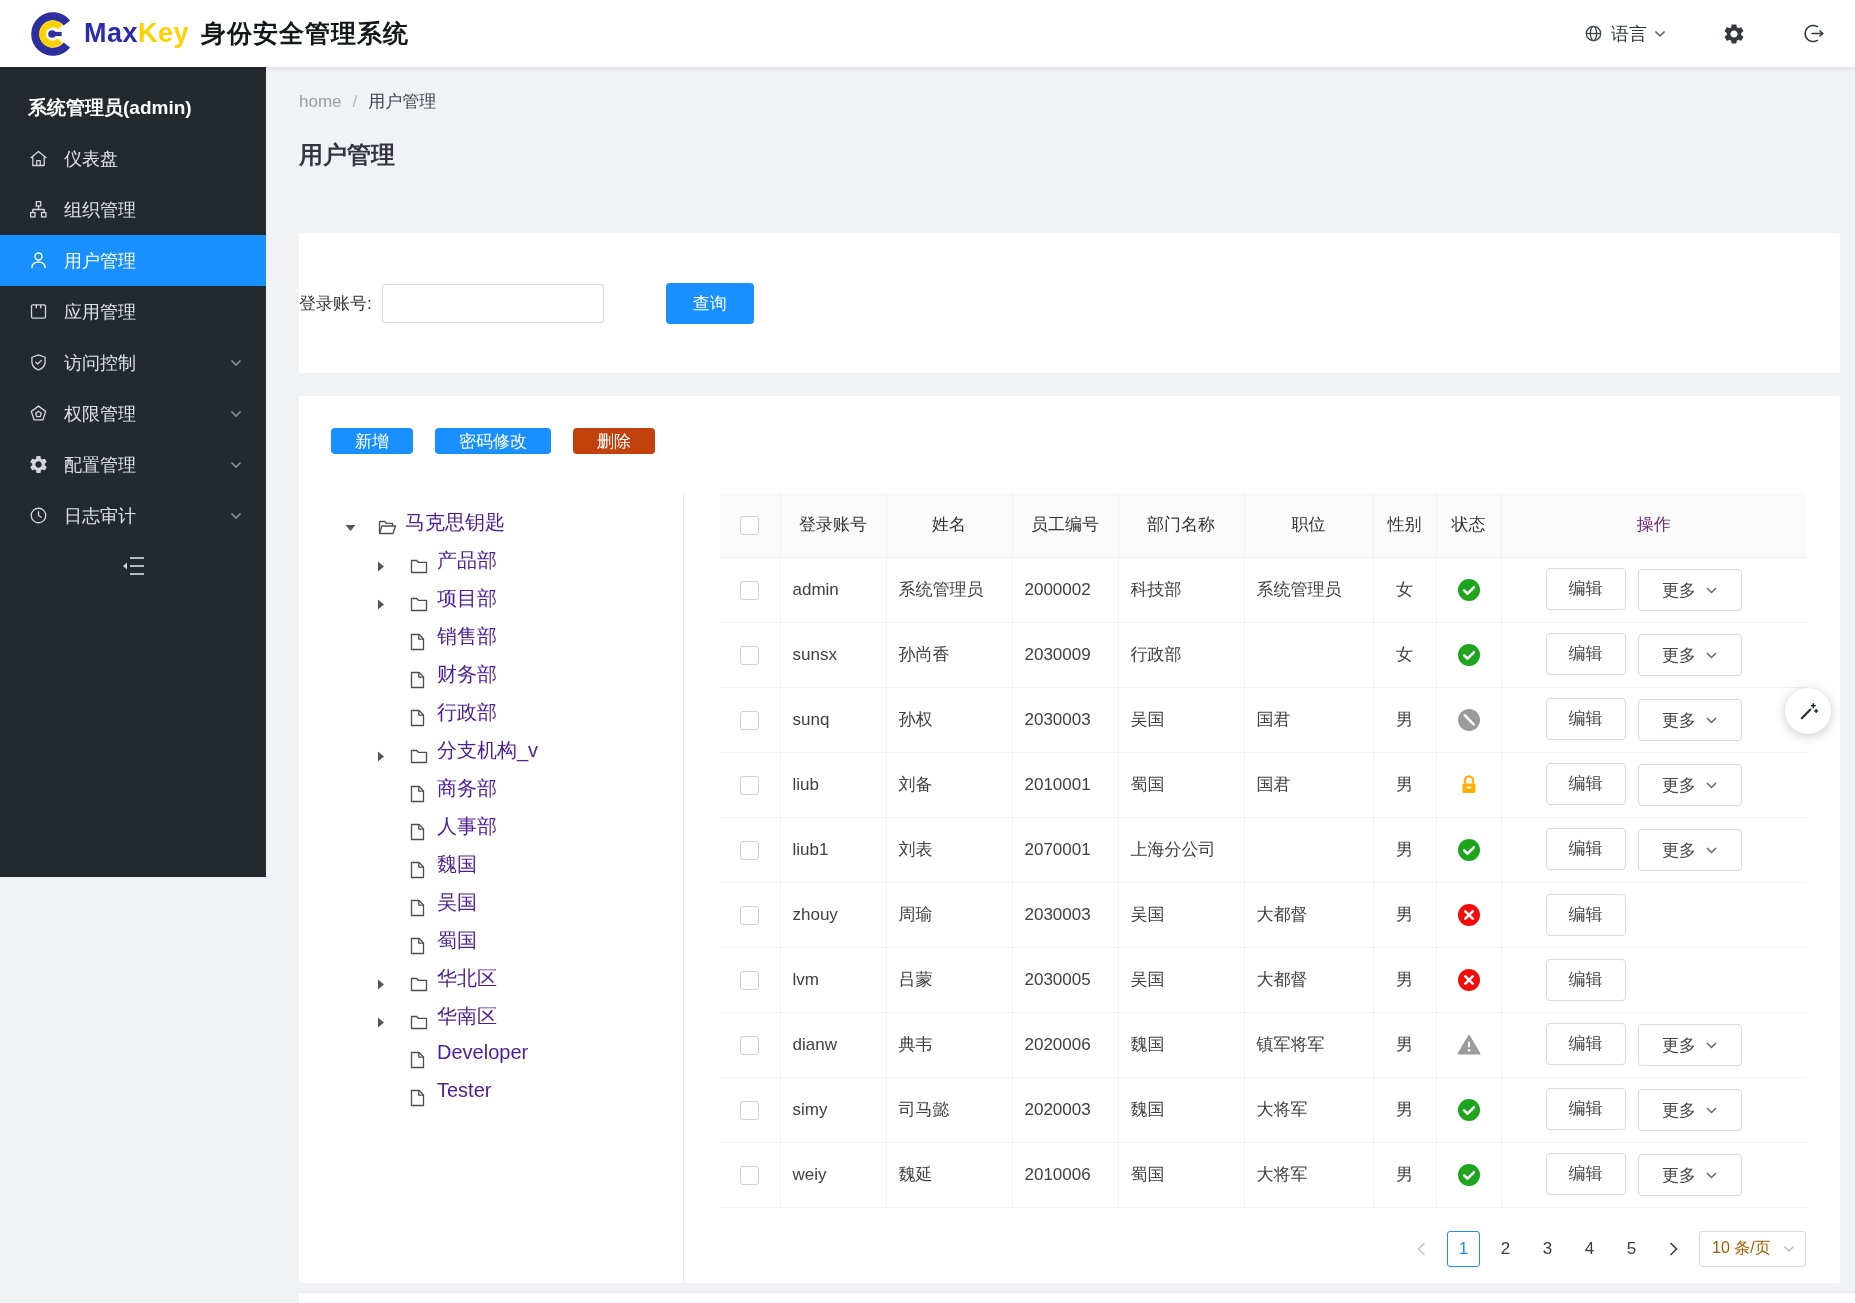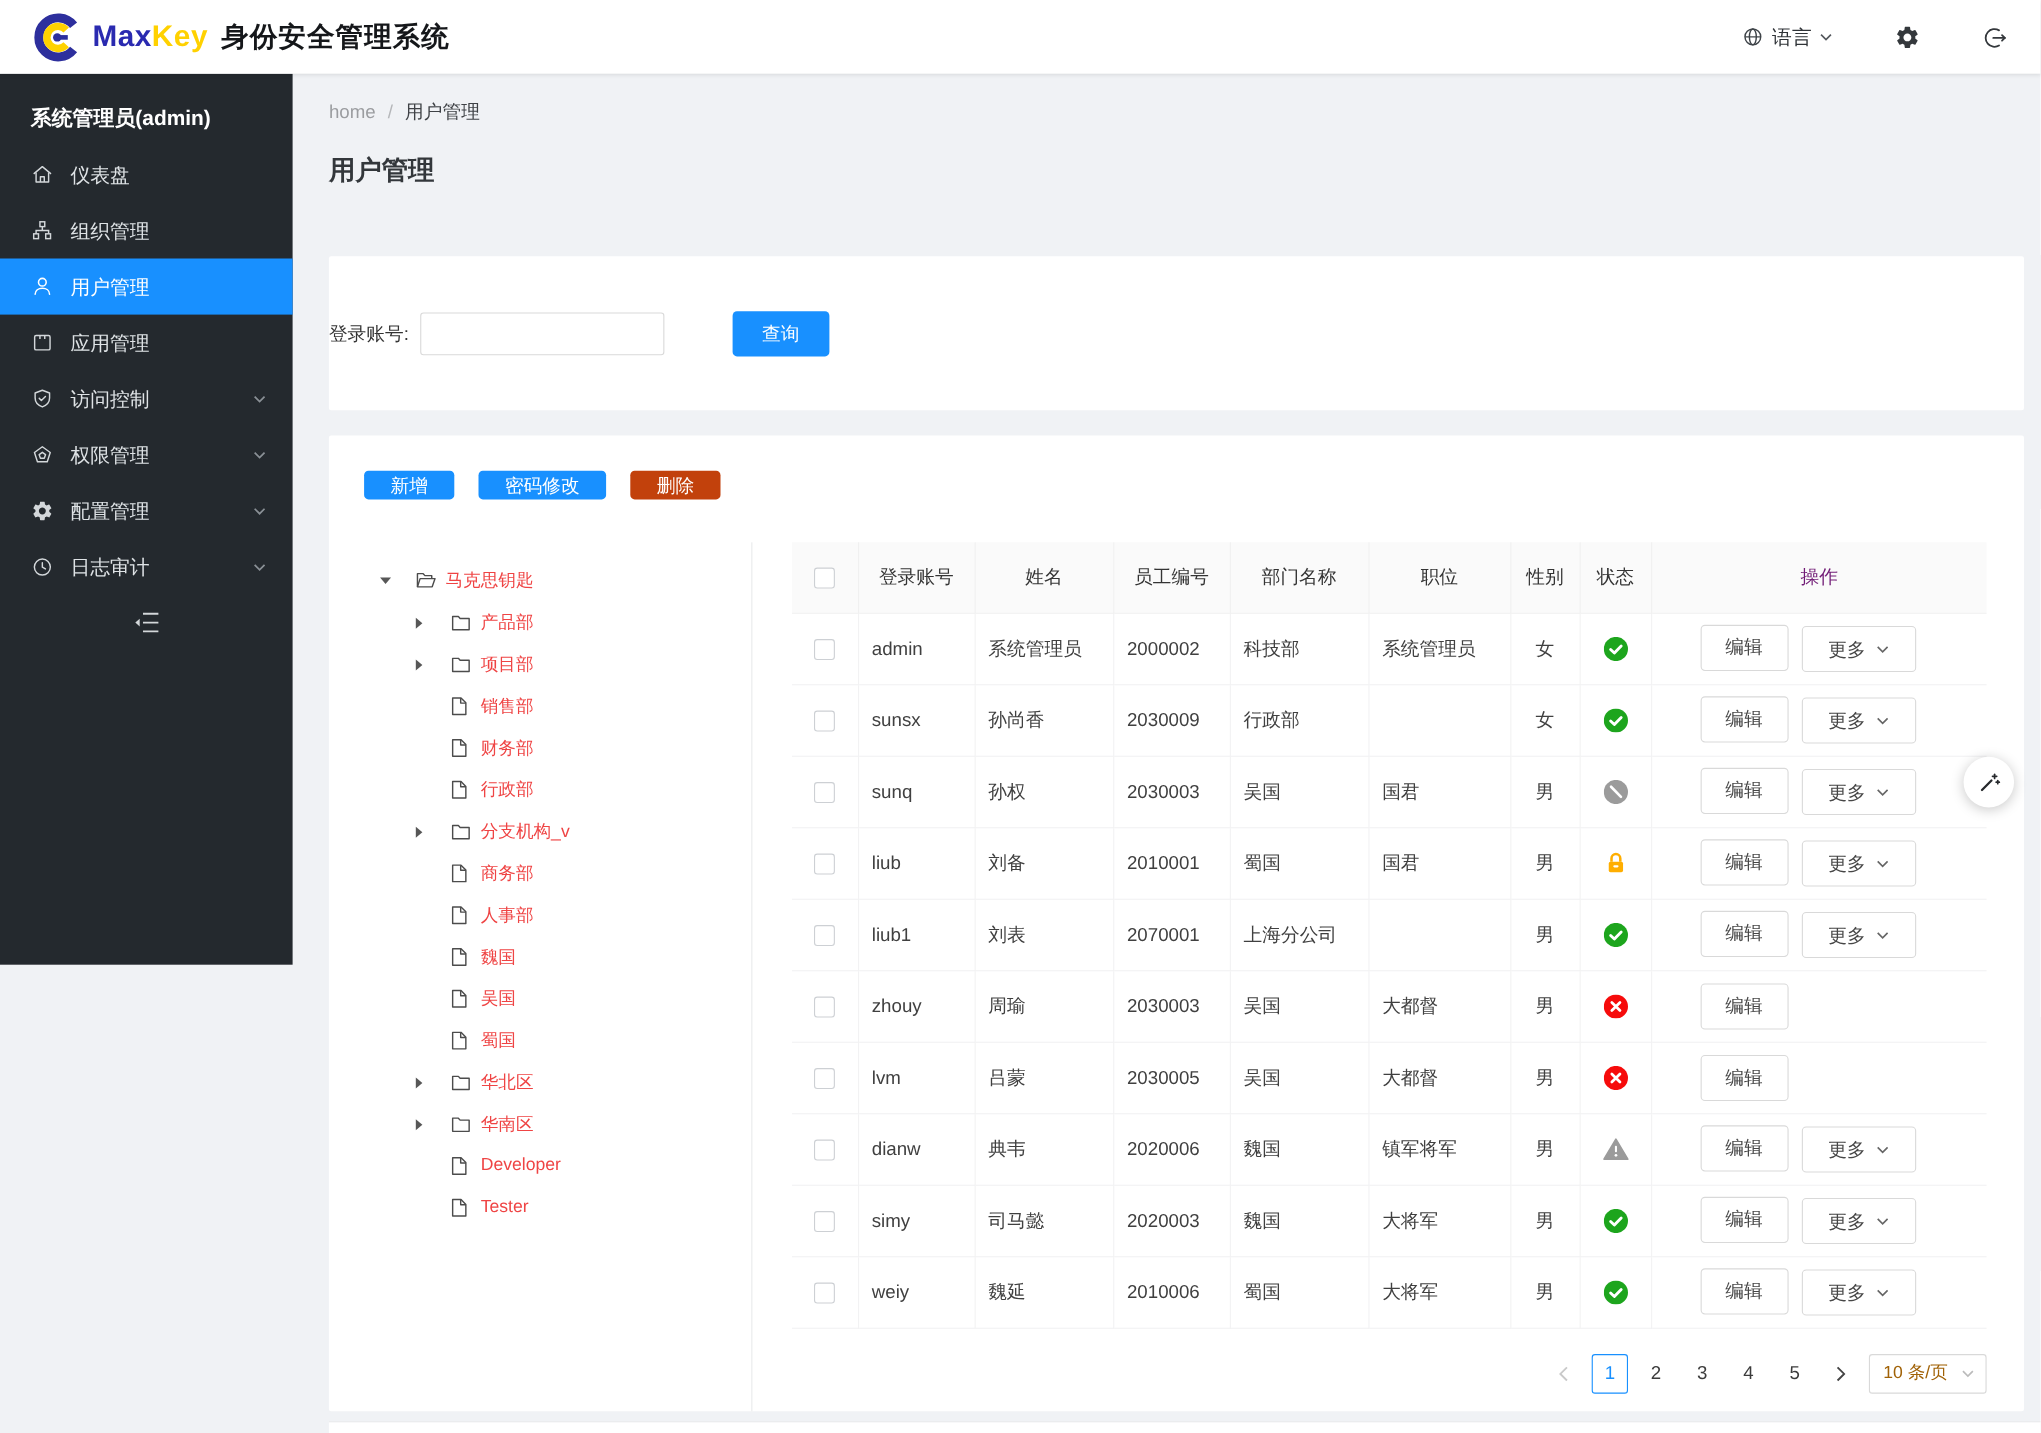--- a/index.html
+++ b/index.html
@@ -10,21 +10,21 @@
   }
   
   .header { position:absolute; top:0; left:0; right:0; height:67px; background:#fff;
     display:flex; align-items:center; padding:0 30px; box-shadow:0 1px 4px rgba(0,0,0,.10); z-index:10; }
   .brand { display:flex; align-items:center; }
   .brand .logo { display:flex; margin-right:8px; }
   .brand-text { font-size:27px; font-weight:bold; letter-spacing:.5px; }
   .brand-text .max { color:#2a2ab0; }
   .brand-text .key { color:#ffd100; }
   .app-title { font-size:25px; font-weight:bold; color:#15171a; margin-left:12px; letter-spacing:1px; }
-  .h-right { margin-left:auto; display:flex; align-items:flex-end; gap:56px; }
+  .h-right { margin-left:auto; display:flex; align-items:flex-start; gap:56px; }
   .lang { display:flex; align-items:center; gap:7px; font-size:18px; color:#2f3337; cursor:pointer; }
   .h-ico { display:flex; cursor:pointer; }
   
   .sidebar { position:absolute; top:67px; left:0; width:266px; height:810px; background:#24292e; z-index:5; }
   .s-user { padding:28px 28px 12px 28px; color:#fff; font-size:19px; font-weight:bold; }
   .s-item { height:51px; display:flex; align-items:center; padding:0 24px 0 28px;
     color:#dfe3e6; font-size:18px; cursor:pointer; }
   .s-item .s-ico { width:21px; display:flex; margin-right:15px; color:#d3d7da; }
   .s-item.active { background:#1890ff; color:#fff; }
   .s-item.active .s-ico { color:#fff; }
@@ -48,21 +48,21 @@
   .btn { border:none; border-radius:4px; font-size:17px; font-family:inherit; cursor:pointer; }
   .btn-blue { background:#1890ff; color:#fff; }
   .btn-red { background:#c2410c; color:#fff; }
   .btn-search { height:41px; padding:0 27px; margin-left:62px; }
   .toolbar { padding:32px 0 0 32px; display:flex; gap:22px; }
   .toolbar .btn { height:26px; padding:0 24px; }
   .split { position:absolute; top:97px; left:0; right:0; bottom:0; display:flex; }
   .tree-pane { width:385px; border-right:1px solid #e9eaec; padding-top:16px; }
   .table-pane { flex:1; padding:0 34px 0 36px; }
   
-  .tree-item { height:38px; display:flex; align-items:center; font-size:16px; color:#ef4444; cursor:pointer; }
+  .tree-item { height:38px; display:flex; font-size:20px; color:#4c1d95; cursor:pointer; }
   .tree-item.lvl0 { padding-left:46px; }
   .tree-item.lvl1 { padding-left:78px; }
   .caret { width:33px; display:flex; align-items:center; }
   .ticon { width:27px; display:flex; align-items:center; }
   .tlabel { white-space:nowrap; }
   
   table { border-collapse:collapse; width:100%; table-layout:fixed; }
   th { background:#fafafa; height:64px; font-size:17px; color:#343434; font-weight:500;
     border:1px solid #f0f0f0; border-top:none; text-align:center; }
   th.op { color:#701a75; }

